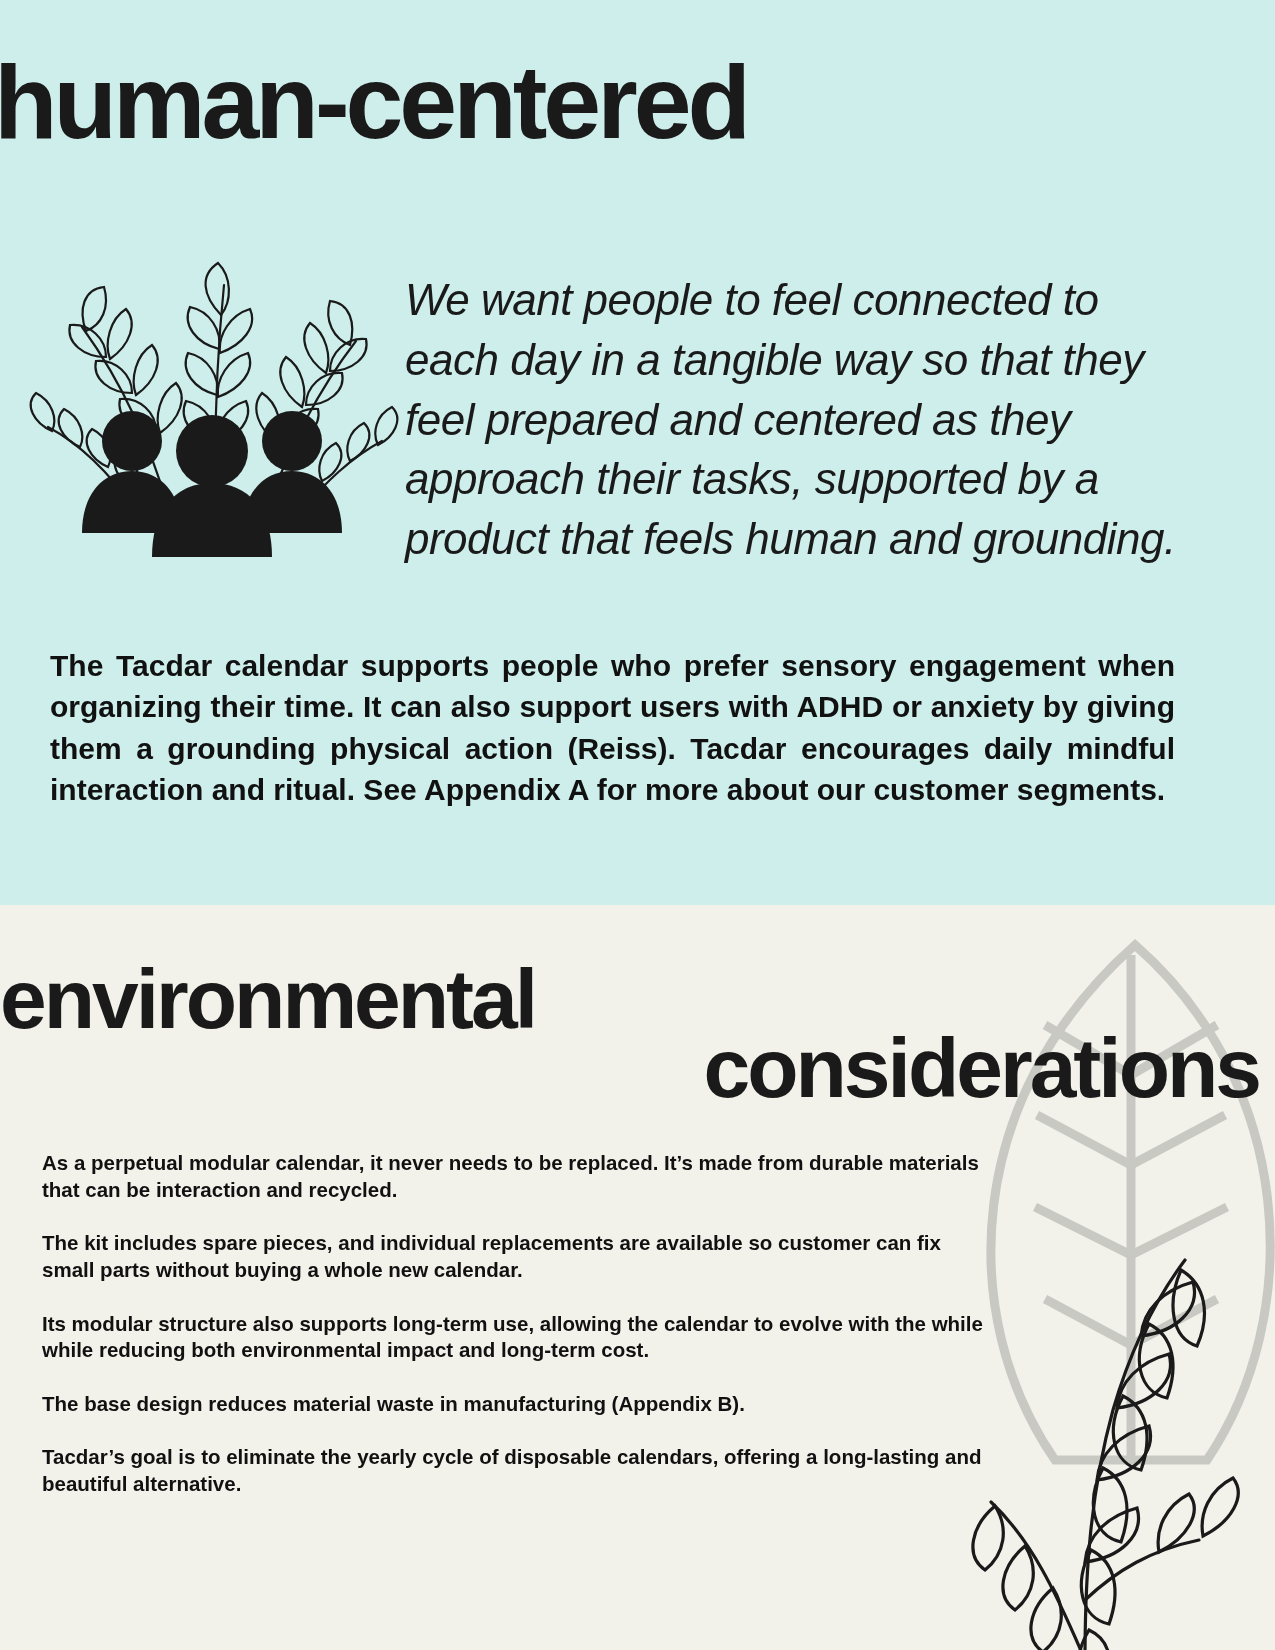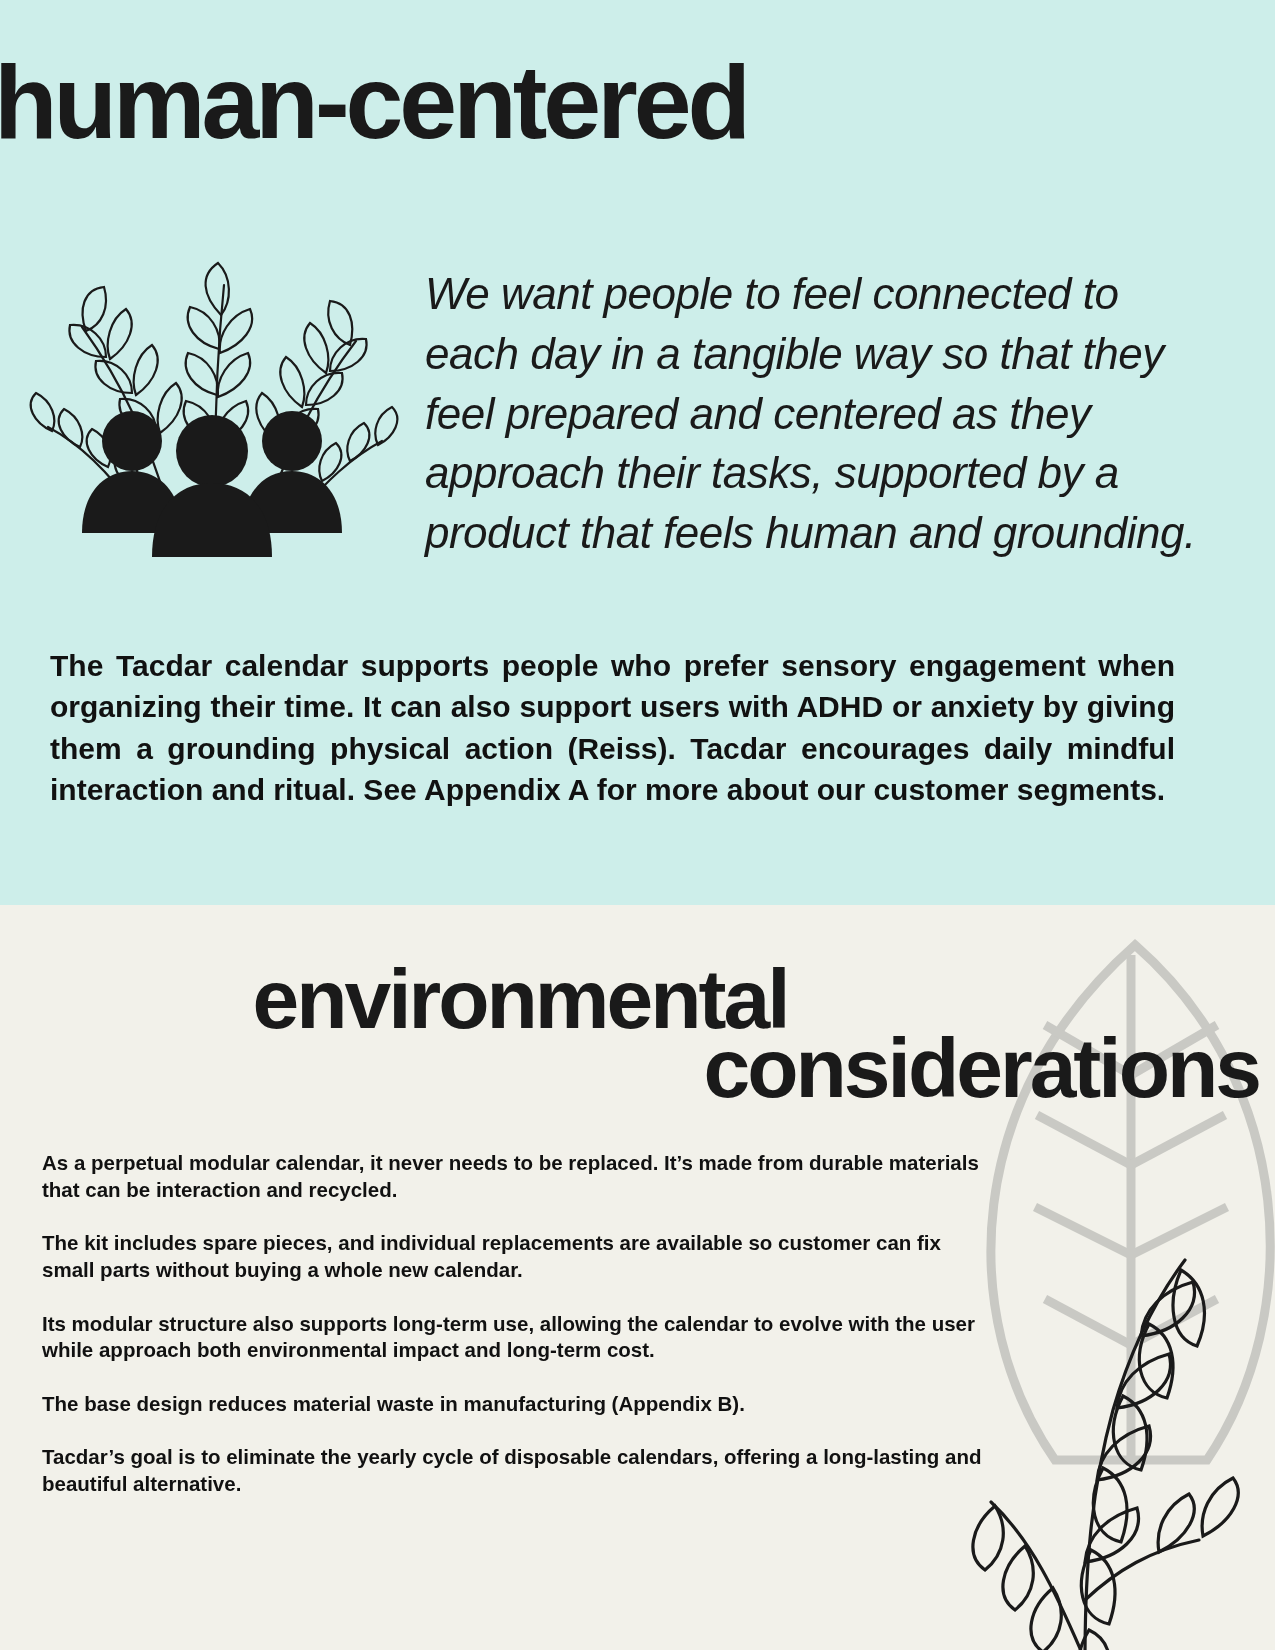--- a/index.html
+++ b/index.html
@@ -58,28 +58,27 @@
     position: absolute;
     left: 20px;
     top: 245px;
     width: 380px;
     height: 330px;
   }
 
   .quote-text {
     position: absolute;
     left: 405px;
-    top: 264px;
+    top: 270px;
     width: 790px;
     font-size: 44px;
     font-style: italic;
     line-height: 1.36;
     color: #1a1a1a;
     letter-spacing: -0.5px;
-    margin-left: 20px;
   }
 
   .body-paragraph {
     position: absolute;
     left: 50px;
     top: 645px;
     width: 1125px;
     font-size: 30px;
     font-weight: bold;
     line-height: 1.38;
@@ -120,21 +119,21 @@
     left: 0;
     top: 55px;
     width: 1275px;
   }
   .env-line1 {
     font-size: 84px;
     font-weight: bold;
     letter-spacing: -3px;
     color: #1a1a1a;
     line-height: 0.94;
-    text-align: center;
+    text-align: left;
     padding-right: 235px;
     white-space: nowrap;
   }
   .env-line2 {
     font-size: 84px;
     font-weight: bold;
     letter-spacing: -3px;
     color: #1a1a1a;
     line-height: 0.94;
     text-align: right;
@@ -282,17 +281,17 @@
   </div>
 
   <div class="env-title">
     <div class="env-line1">environmental</div>
     <div class="env-line2">considerations</div>
   </div>
 
   <div class="env-paragraphs">
     <div class="env-para">As a perpetual modular calendar, it never needs to be replaced. It’s made from durable materials that can be interaction and recycled.</div>
     <div class="env-para">The kit includes spare pieces, and individual replacements are available so customer can fix small parts without buying a whole new calendar.</div>
-    <div class="env-para">Its modular structure also supports long-term use, allowing the calendar to evolve with the user while approach both environmental impact and long-term cost.</div>
+    <div class="env-para">Its modular structure also supports long-term use, allowing the calendar to evolve with the while while reducing both environmental impact and long-term cost.</div>
     <div class="env-para">The base design reduces material waste in manufacturing (Appendix B).</div>
     <div class="env-para">Tacdar’s goal is to eliminate the yearly cycle of disposable calendars, offering a long-lasting and beautiful alternative.</div>
   </div>
 </div>
 
 </body></html>

